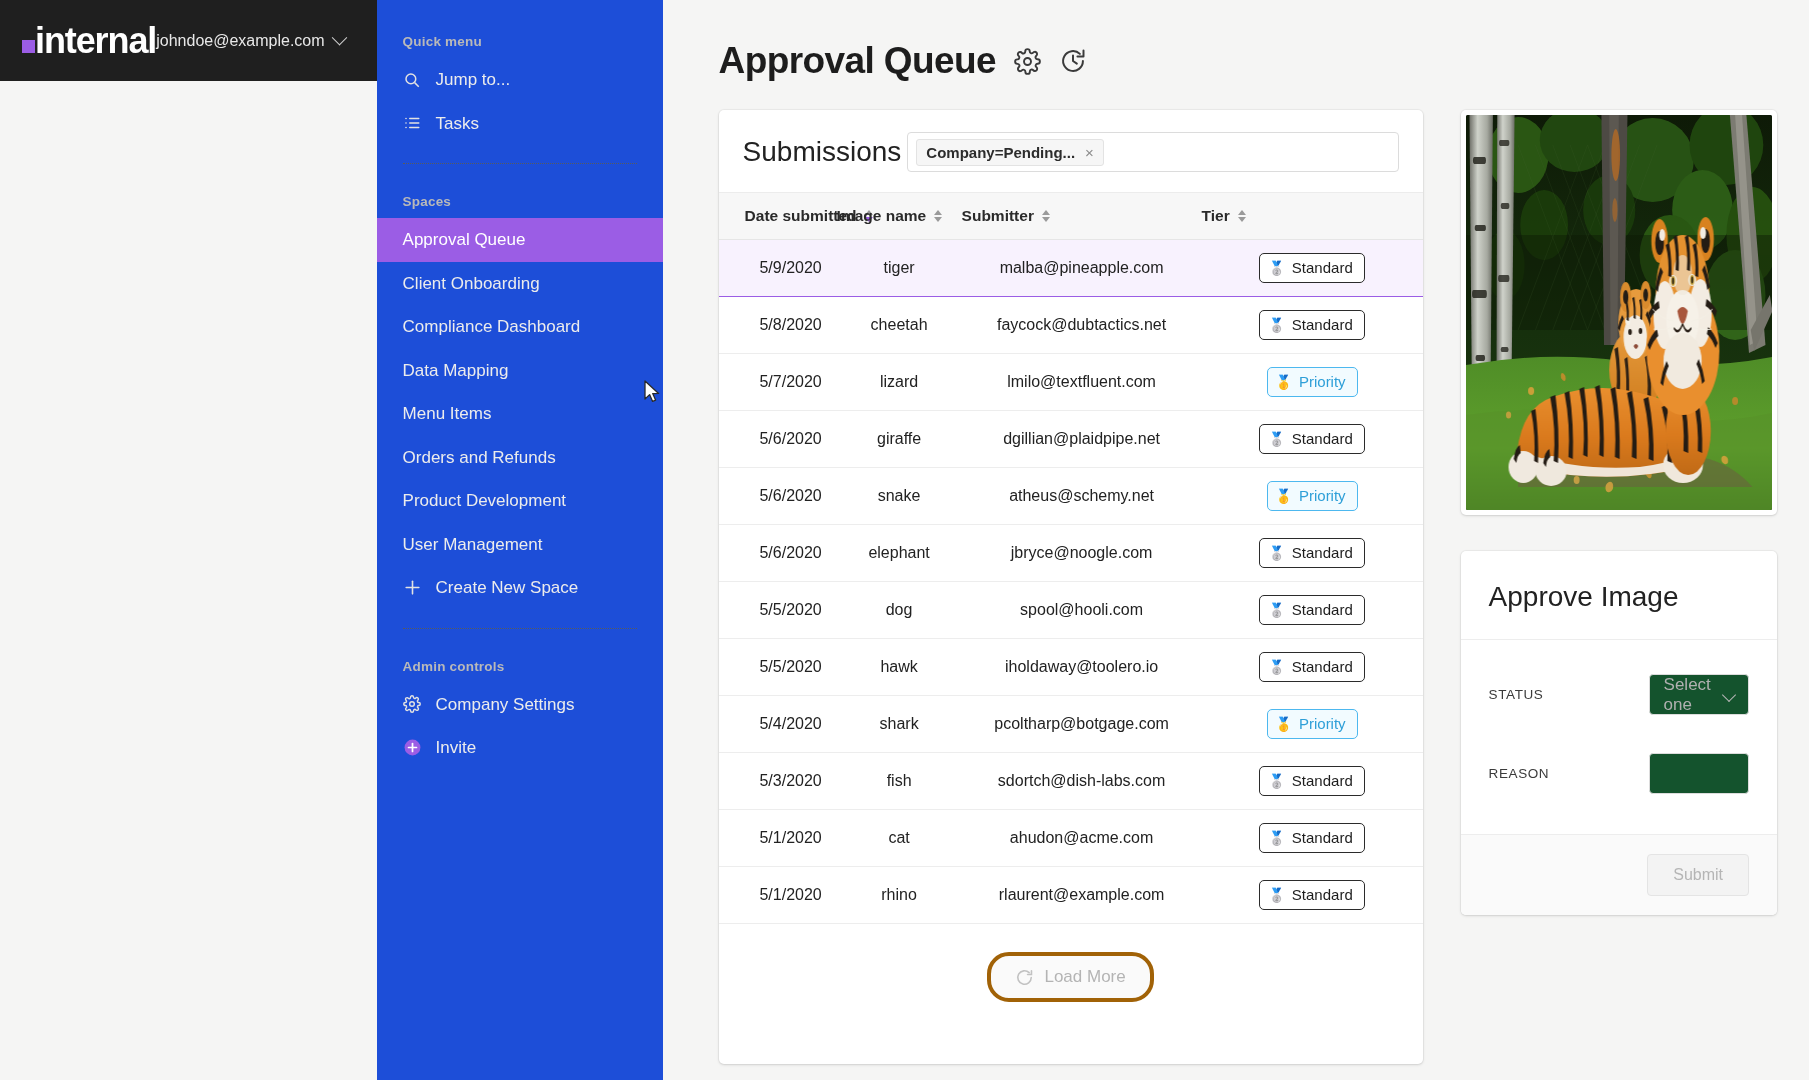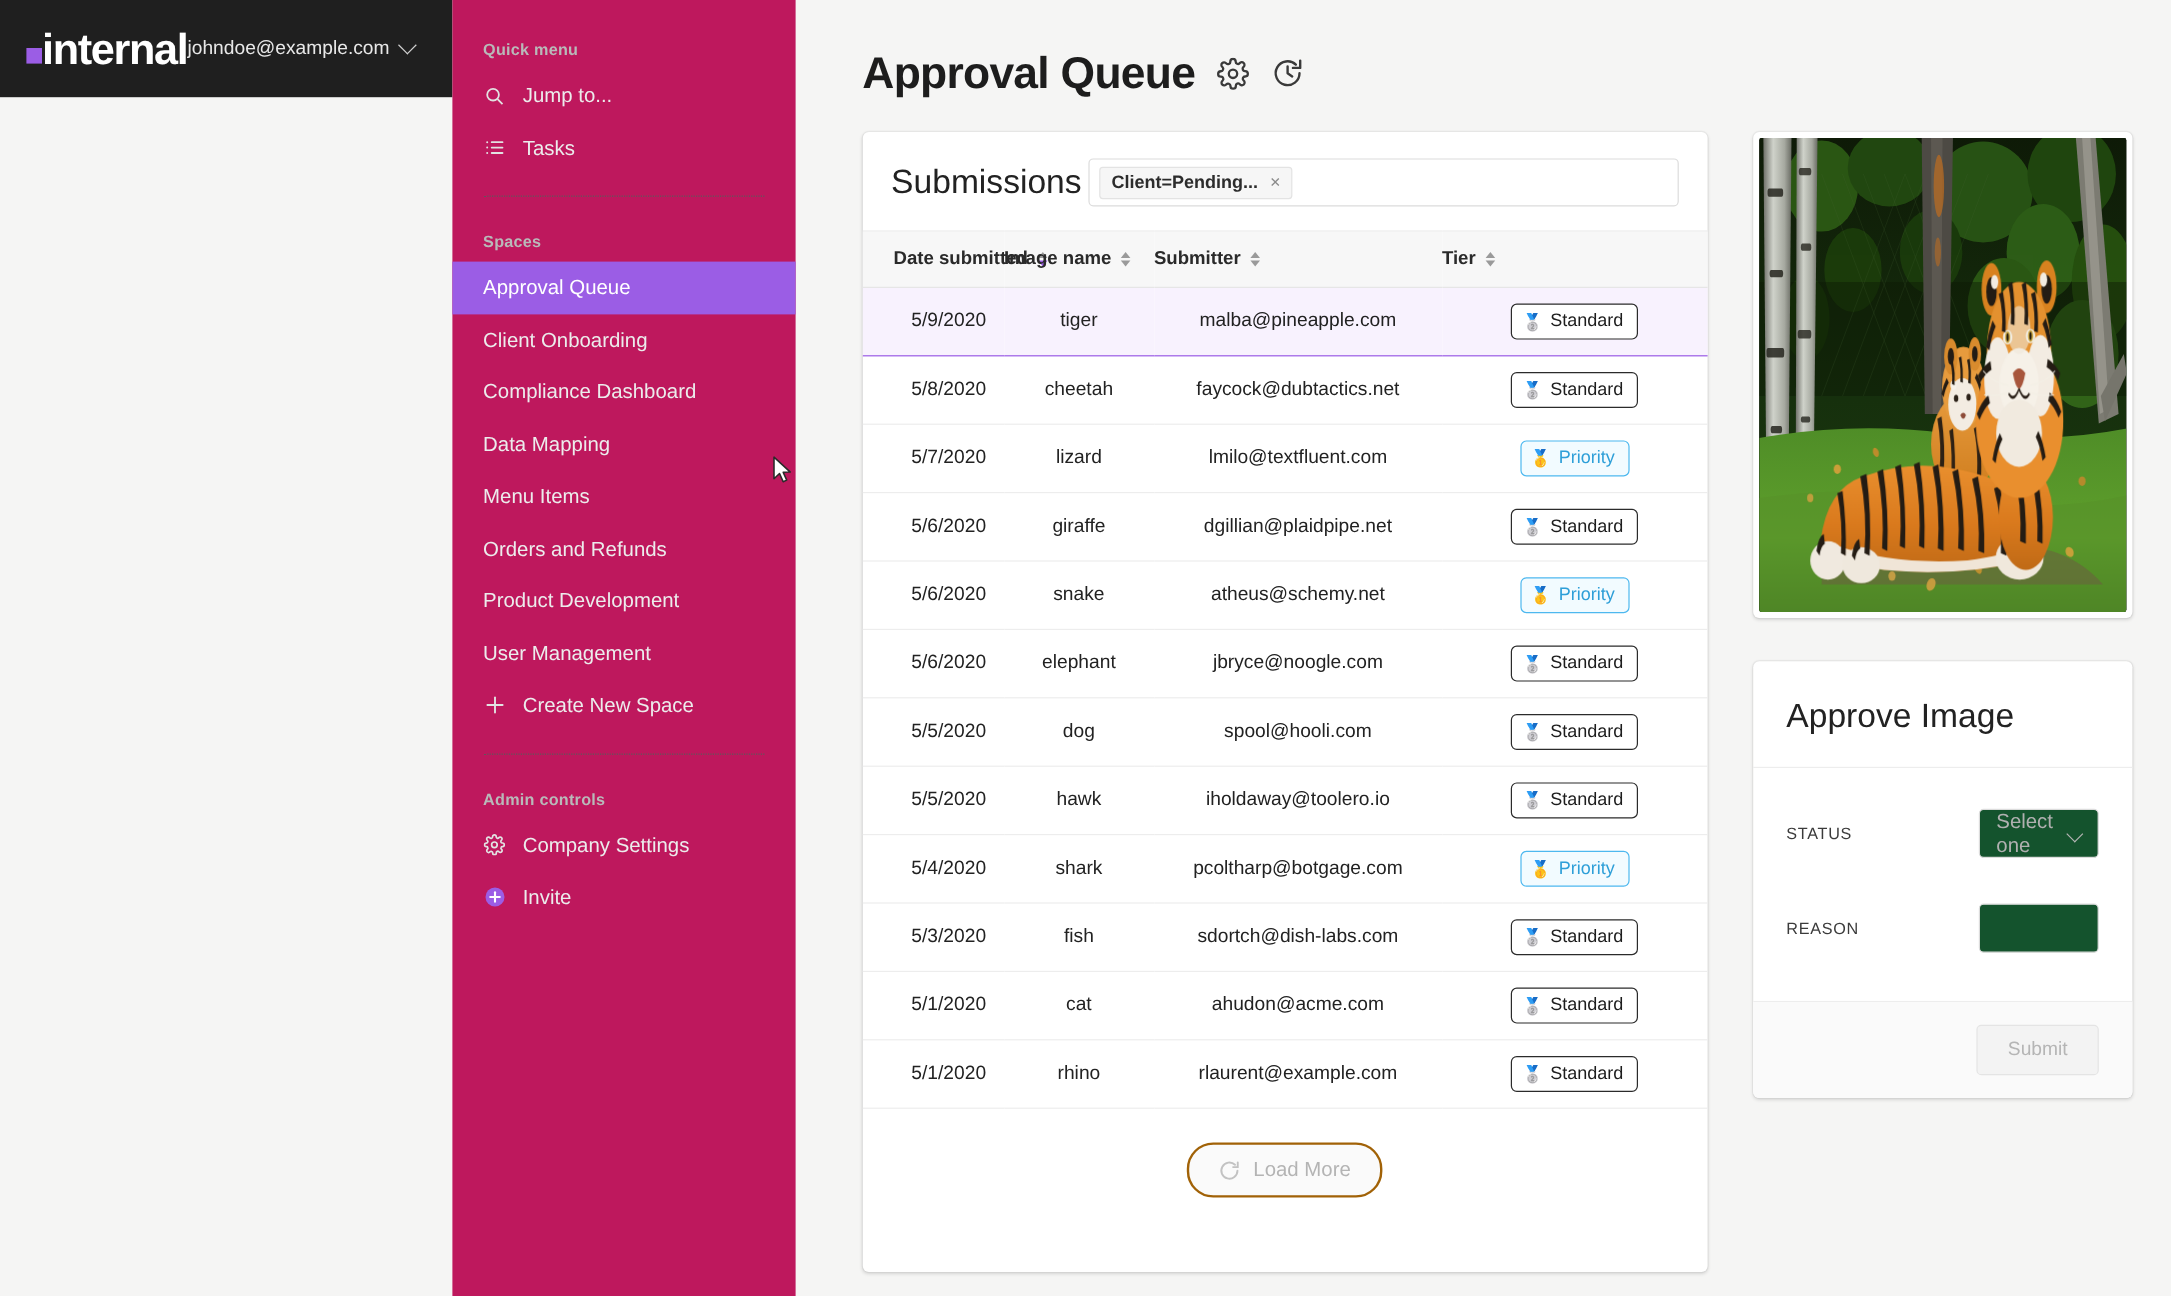--- a/index.html
+++ b/index.html
@@ -24,21 +24,21 @@
     line-height: 1; font-family: "Liberation Sans", sans-serif;
   }
   .user-menu { display: flex; align-items: center; gap: 9px; color: #e8e8e8; font-size: 16px; cursor: pointer; }
   .chev-down { display: inline-block; width: 11px; height: 11px; border-right: 1.6px solid #d0d0d0; border-bottom: 1.6px solid #d0d0d0; transform: rotate(45deg) translate(-2px,-2px); }
 
   
   .body-split { display: flex; flex: 1 1 auto; min-height: 0; }
 
   
   .sidebar {
-    width: 286px; flex: 0 0 286px; background: #be185d;
+    width: 286px; flex: 0 0 286px; background: #1d4ed8;
     padding-top: 22px; color: #e9e9e9; position: relative;
   }
   .side-section-label {
     font-size: 13.5px; font-weight: 700; color: #b9b9b9;
     padding: 12px 26px 9px 26px; letter-spacing: 0.2px;
   }
   .side-row {
     display: flex; align-items: center; gap: 14px;
     padding: 9px 26px; font-size: 17px; color: #ececec; cursor: pointer;
     line-height: 1.5;
@@ -114,21 +114,21 @@
     border-radius: 5px; padding: 5px 11px 5px 8px;
     font-size: 15px; line-height: 1.2; white-space: nowrap;
   }
   .badge.standard { border: 1.6px solid #2b2b2b; color: #1d1d1d; background: #fff; }
   .badge.priority { border: 1.6px solid #4db8ef; color: #2e9fd8; background: #f2fbff; }
   .medal { font-size: 14px; }
 
   .loadmore-wrap { padding: 28px 0 62px 0; display: flex; justify-content: center; }
   .loadmore {
     display: inline-flex; align-items: center; gap: 10px;
-    border: 2px solid #a16207; background: #fafafa; color: #b4b4b4;
+    border: 4px solid #a16207; background: #fafafa; color: #b4b4b4;
     border-radius: 22px; padding: 11px 24px; font-size: 17px; cursor: pointer;
   }
   .spinner { width: 19px; height: 19px; }
 
   
   .img-card { padding: 5px; margin-bottom: 36px; }
   .tiger-frame { width: 100%; height: 395px; border-radius: 2px; overflow: hidden; position: relative; background:#0a1205; }
   .tiger-frame svg { display: block; width: 100%; height: 100%; }
 
   
@@ -297,21 +297,21 @@
 
       <div class="columns">
 
         <div class="col-left">
           <div class="card">
 
             <div class="subs-head">
               <div class="subs-title">Submissions</div>
               <div class="filter-bar">
                 <span class="filter-chip">
-                  <span>Client=Pending...</span>
+                  <span>Company=Pending...</span>
                   <span class="chip-x">×</span>
                 </span>
               </div>
             </div>
 
             <table class="subs">
               <thead>
                 <tr>
                   <th class="c-date">
                     <span class="th-in">

